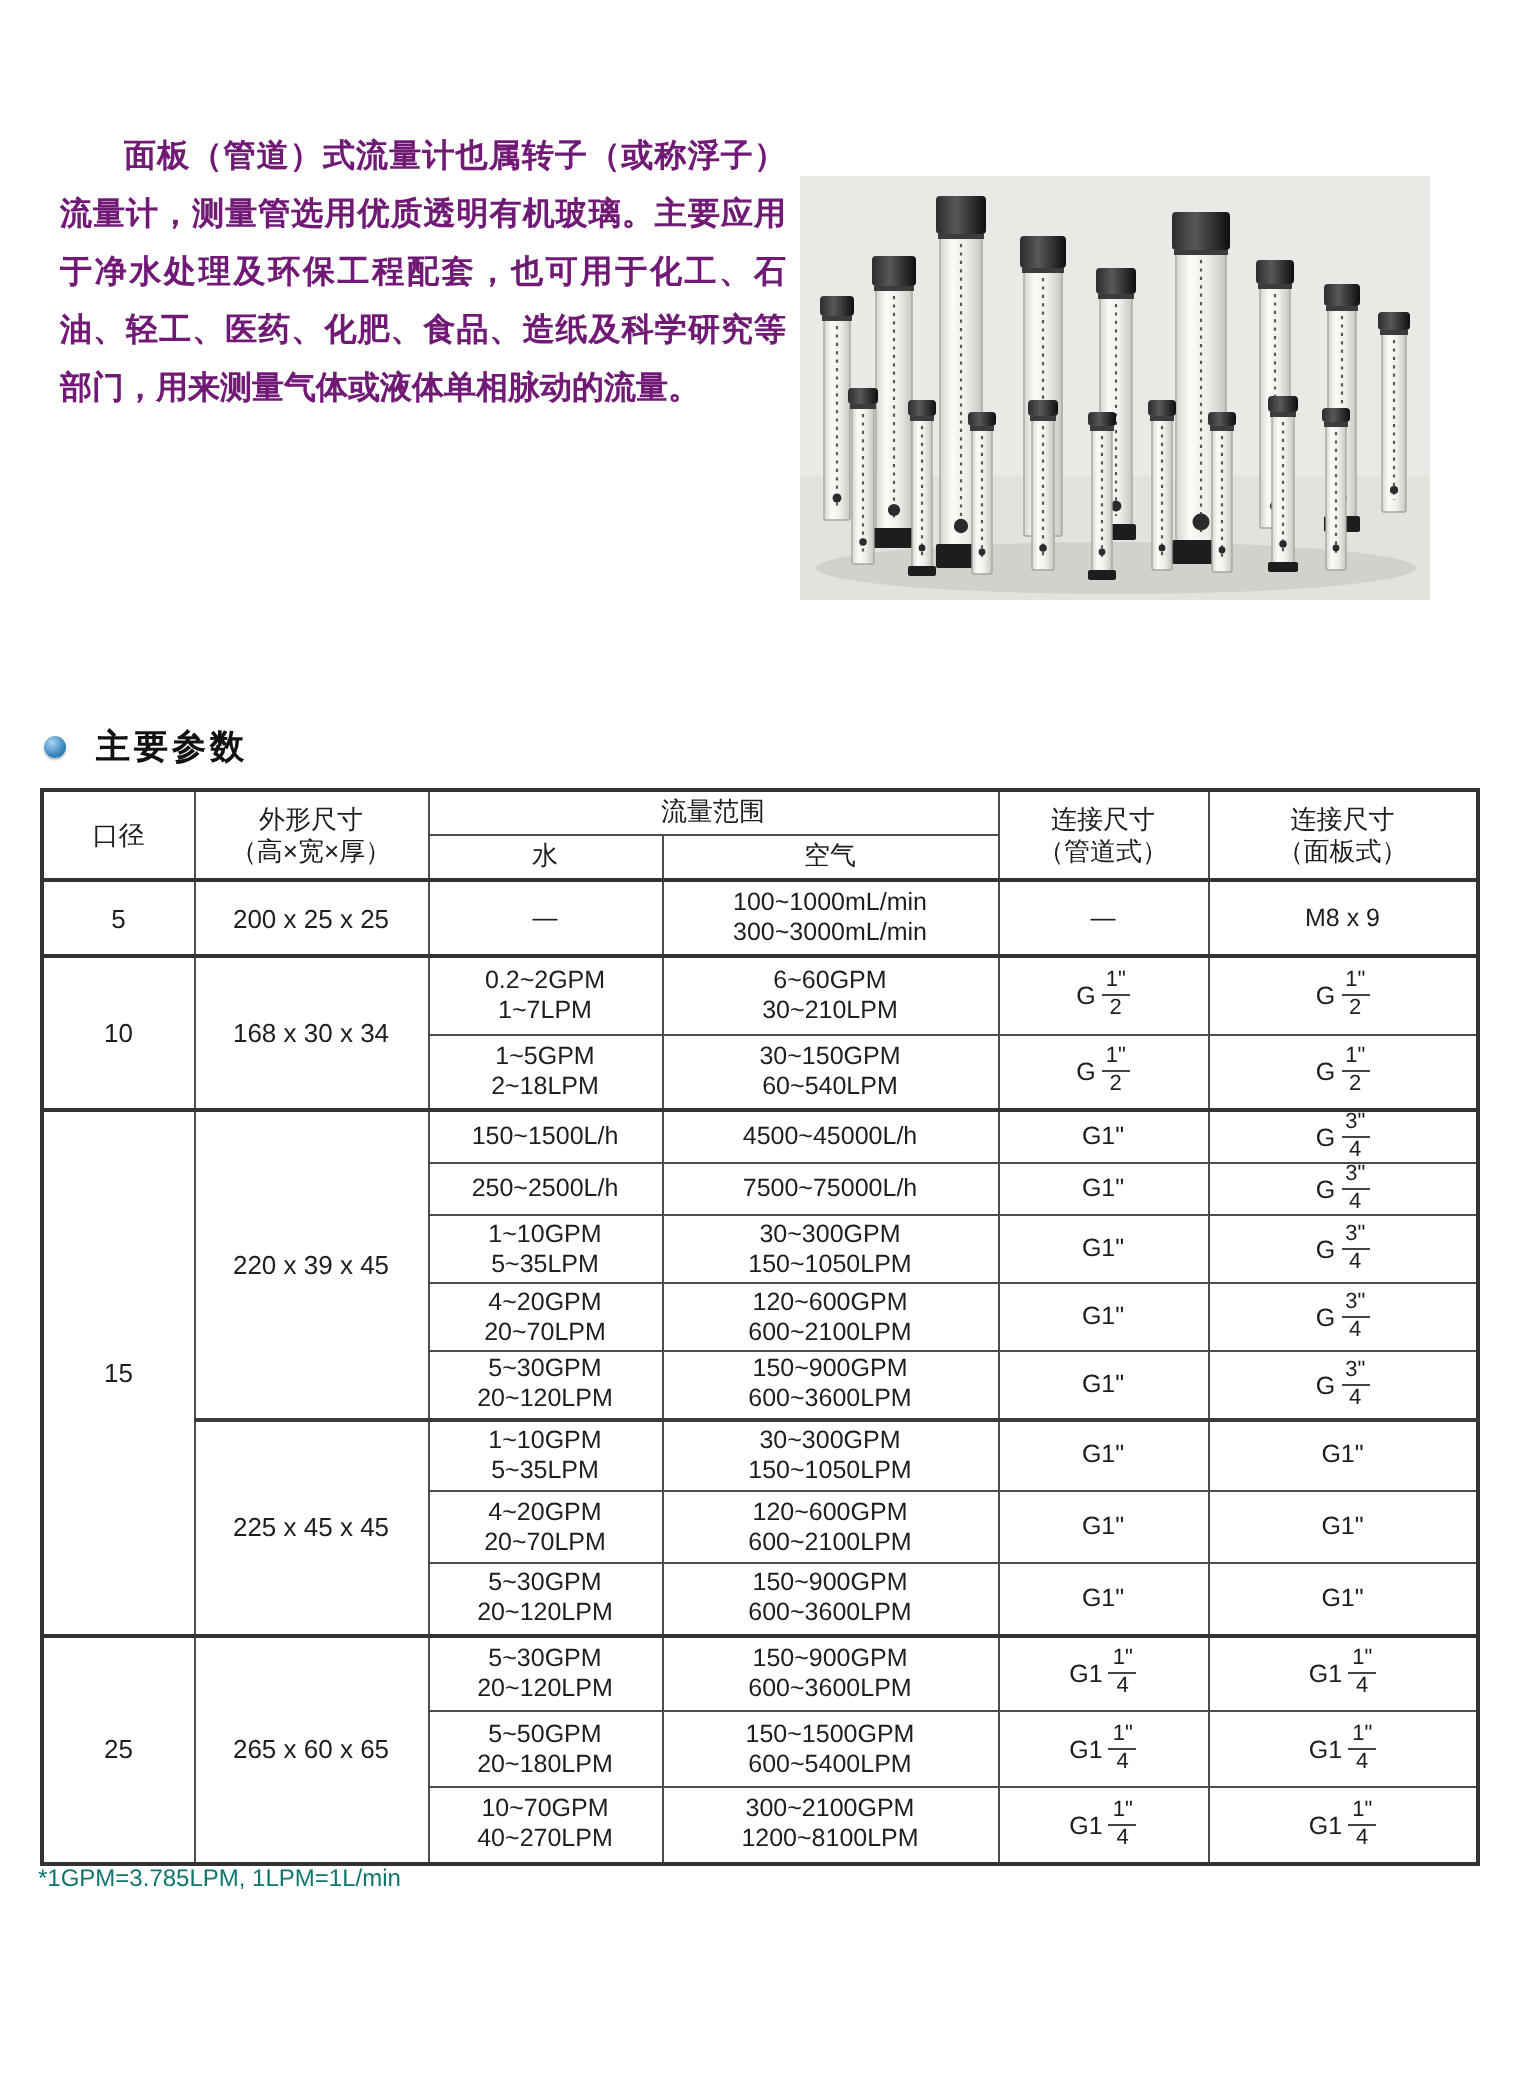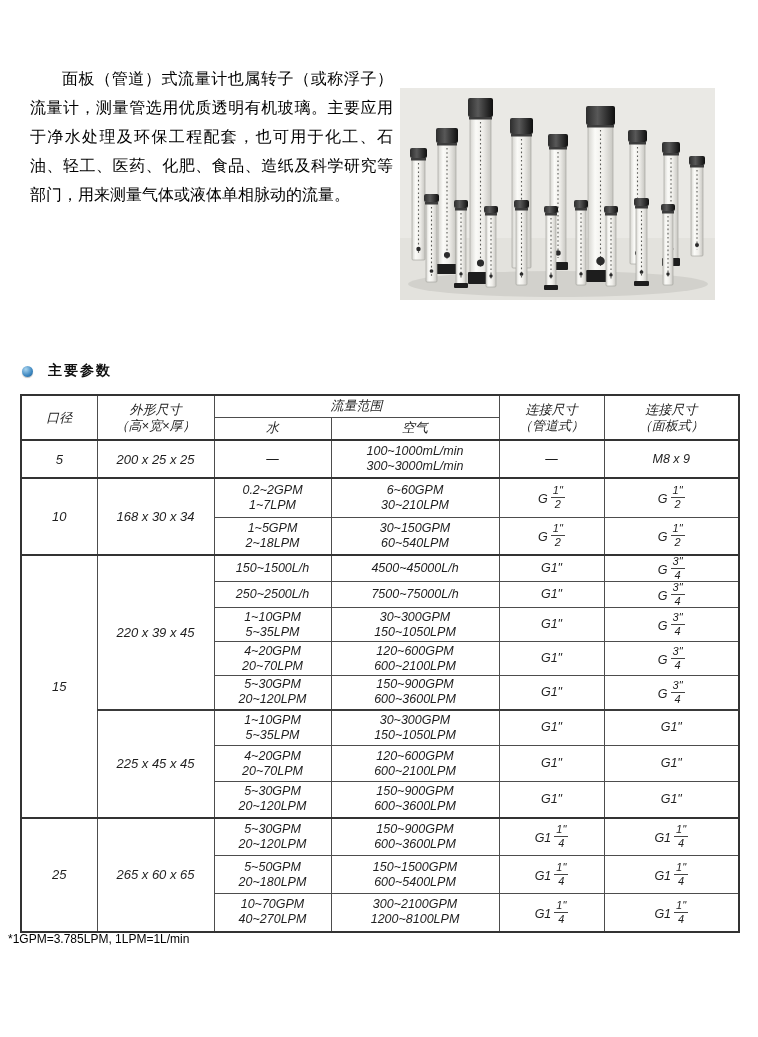--- a/index.html
+++ b/index.html
@@ -4,43 +4,43 @@
 <style>
   html,body{margin:0;padding:0;}
   body{
     width:758px;height:1037px;position:relative;background:#ffffff;
     font-family:"Liberation Sans","DejaVu Sans",sans-serif;color:#222;
     overflow:hidden;
   }
   
   .intro{
     position:absolute;left:30px;top:64px;width:363px;
-    font-size:16px;line-height:29px;text-align:justify;color:#000000;
+    font-size:16px;line-height:29px;text-align:justify;color:#701a75;font-weight:bold;
   }
   .intro p{margin:0;text-indent:2em;}
   
   .photo{
     position:absolute;left:400px;top:88px;width:315px;height:212px;
     background:#eae9e5;overflow:hidden;
   }
   
   .section-header{
     position:absolute;left:22px;top:362px;display:flex;align-items:center;gap:15px;
   }
   .bullet{
     width:11px;height:11px;border-radius:50%;
     background:radial-gradient(circle at 35% 30%, #a9d4ef, #3d87c0 60%, #1f5a8a);
     box-shadow:0 1px 1px rgba(0,0,0,.25);
   }
-  .section-title{font-size:14px;font-weight:bold;letter-spacing:2px;color:#111;}
+  .section-title{font-size:17px;font-weight:bold;letter-spacing:2px;color:#111;}
   
   table.param-table{
     position:absolute;left:20px;top:394px;width:718px;
     border-collapse:collapse;table-layout:fixed;
-    font-size:12.5px;color:#1e1e1e;font-style:italic;
+    font-size:12.5px;color:#1e1e1e;
   }
   .param-table th,.param-table td{
     border:1px solid #4d4d4d;text-align:center;vertical-align:middle;
     padding:0 2px;line-height:15px;font-weight:normal;
   }
   .param-table{border:2px solid #333;}
   .param-table th{font-size:13px;line-height:16px;}
   .param-table tr.group-start td{border-top:2px solid #333;}
   .param-table tr.subgroup-start td{border-top:2px solid #3a3a3a;}
   .param-table td div{white-space:nowrap;}
@@ -48,21 +48,21 @@
   .col-dims{font-size:13px;}
   
   .frac{
     display:inline-block;vertical-align:-0.45em;text-align:center;
     font-size:11px;line-height:11px;margin-left:3px;
   }
   .frac .num{display:block;border-bottom:1px solid #444;padding:0 2px 1px;}
   .frac .den{display:block;padding-top:1px;}
   
   .footnotes{
-    position:absolute;left:8px;top:931px;font-size:12px;line-height:17px;color:#000000;
+    position:absolute;left:19px;top:931px;font-size:12px;line-height:17px;color:#0f766e;
   }
 </style>
 </head>
 <body>
 
 <div class="intro">
   <p>面板（管道）式流量计也属转子（或称浮子）流量计，测量管选用优质透明有机玻璃。主要应用于净水处理及环保工程配套，也可用于化工、石油、轻工、医药、化肥、食品、造纸及科学研究等部门，用来测量气体或液体单相脉动的流量。</p>
 </div>
 
 <div class="photo">

